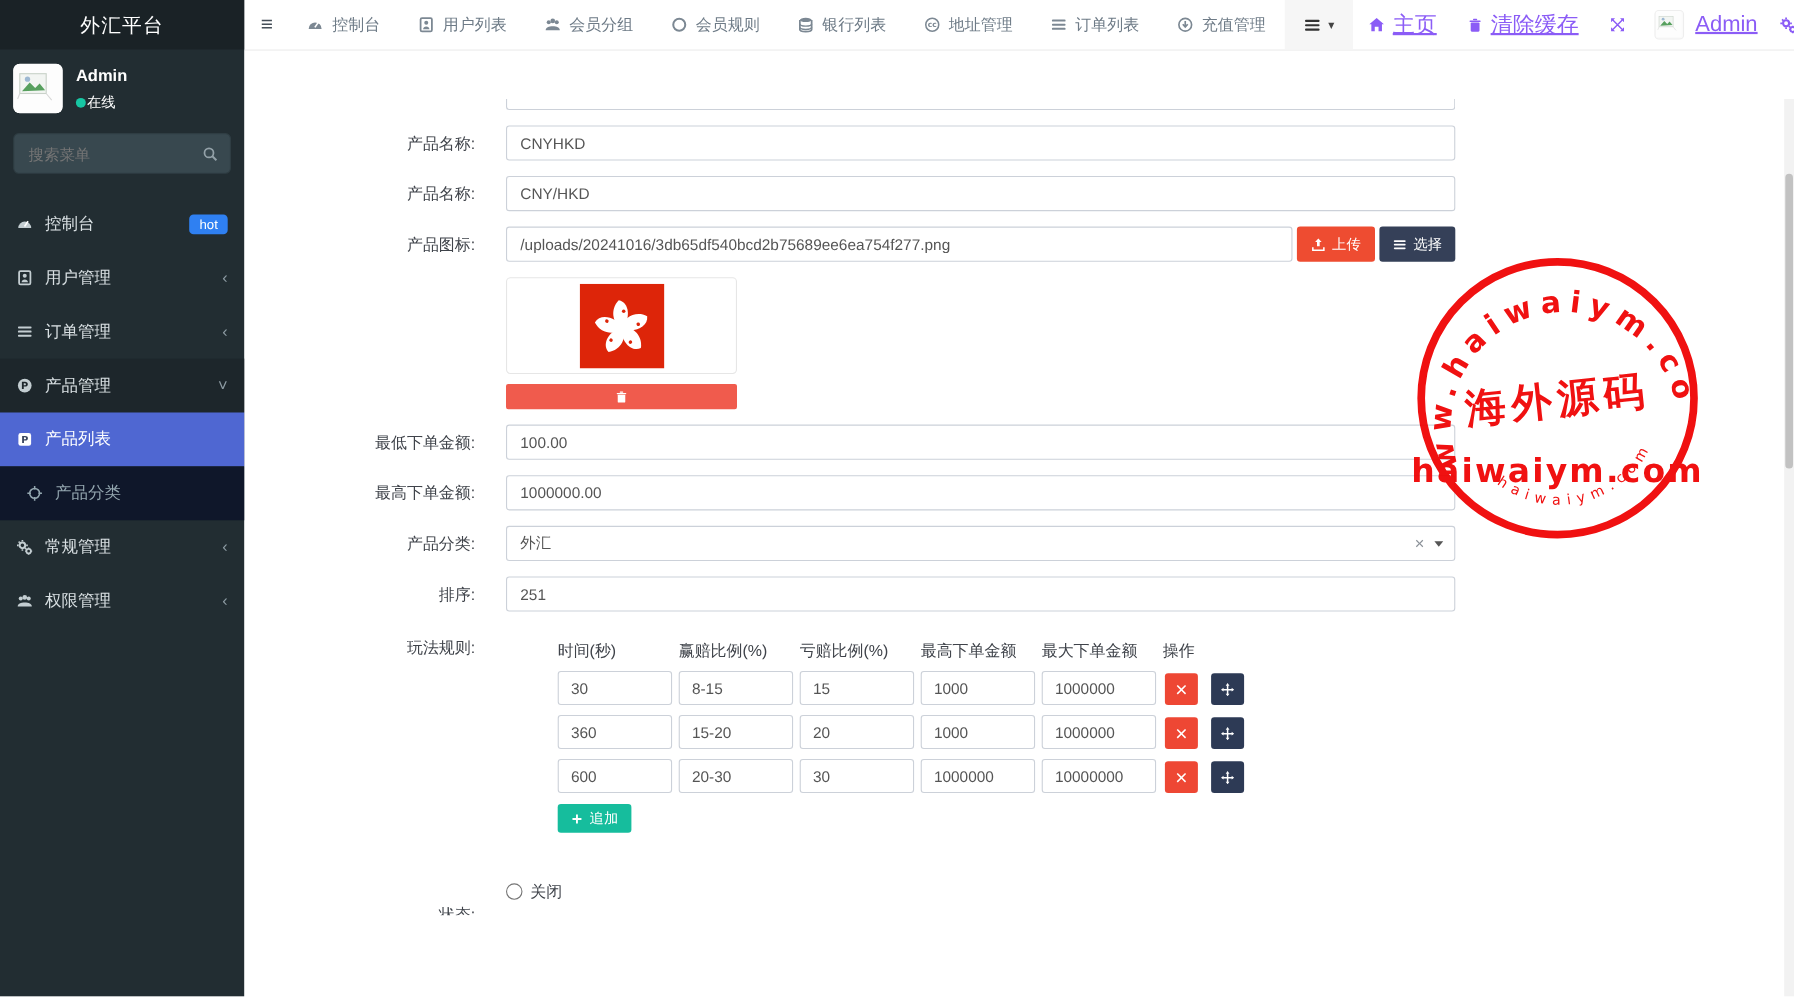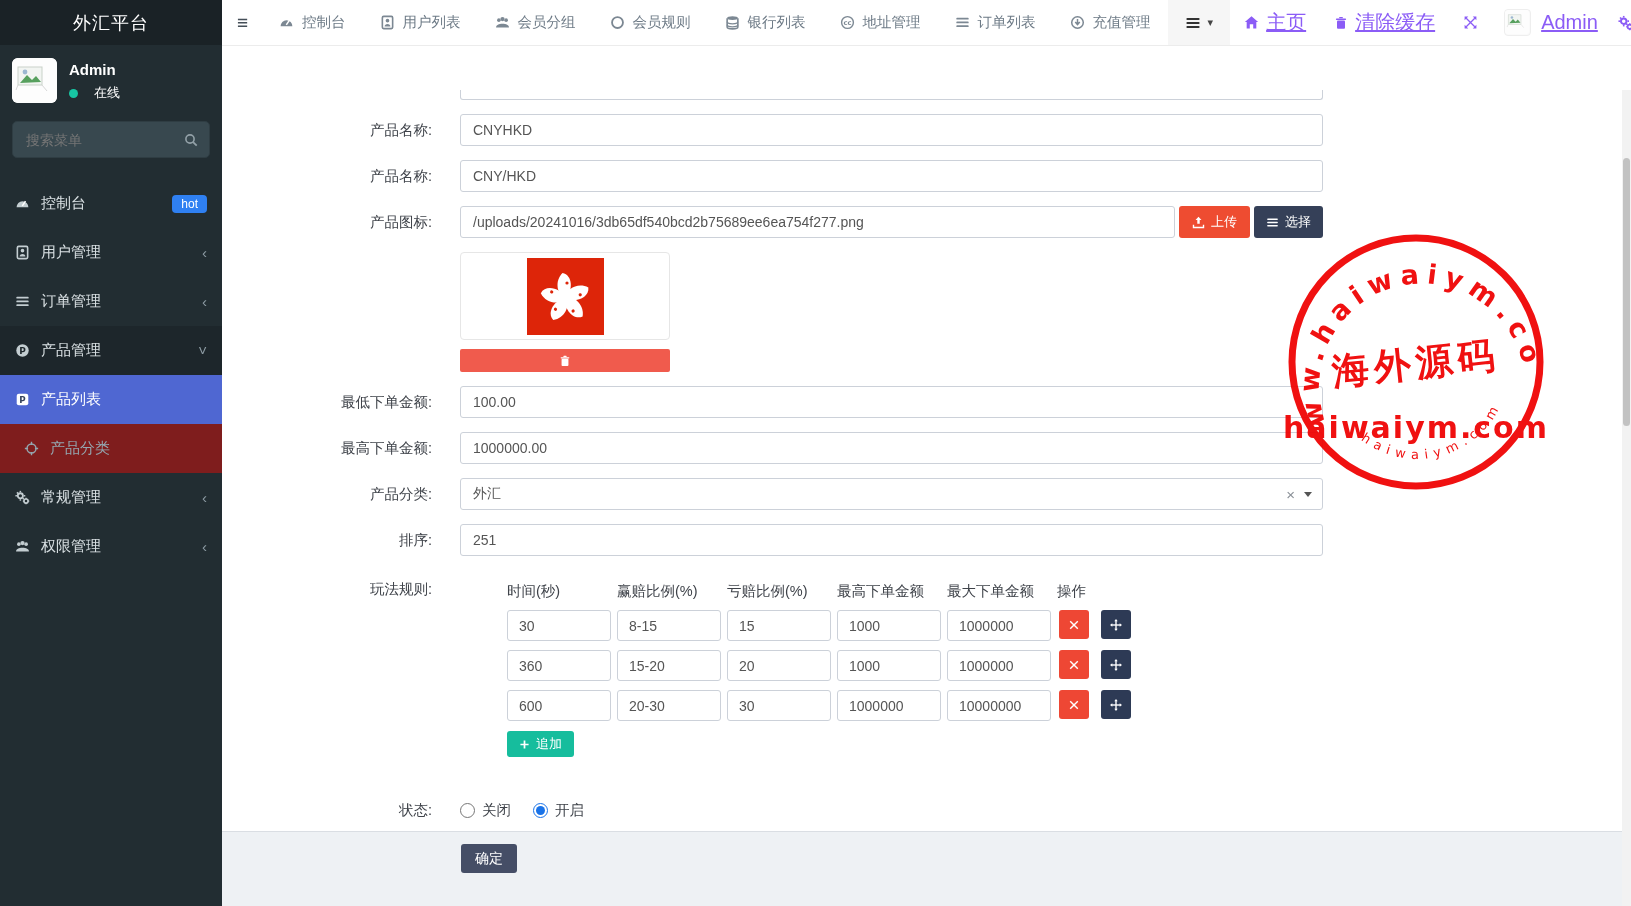--- a/index.html
+++ b/index.html
@@ -7,33 +7,33 @@
   .app{position:relative;width:1631px;height:702px;}
 
   
   .sidebar{position:absolute;left:0;top:0;width:222px;height:906px;background:#222d32;z-index:3;}
   .brand{height:45px;background:#1a2226;color:#fff;display:flex;align-items:center;justify-content:center;
     font-size:18px;letter-spacing:1px;}
   .user-panel{display:flex;gap:12px;padding:13px 12px 10px 12px;}
   .avatar{width:45px;height:45px;border-radius:6px;overflow:hidden;background:#fdfdfd;flex:0 0 45px;}
   .user-meta{padding-top:3px;}
   .user-name{color:#fff;font-weight:bold;font-size:15px;}
-  .user-status{color:#fff;font-size:13px;display:flex;align-items:center;gap:16px;margin-top:6px;}
+  .user-status{color:#fff;font-size:13px;display:flex;align-items:center;gap:1px;margin-top:6px;}
   .dot{width:9px;height:9px;border-radius:50%;background:#17c6a3;}
   .search-box{margin:8px 12px 0 12px;height:35px;background:#38484f;border:1px solid #2f3d43;border-radius:5px;
     display:flex;align-items:center;padding:0 11px;gap:8px;}
   .search-box input{flex:1;background:transparent;border:none;outline:none;color:#aab8be;font-size:14px;min-width:0;
     font-family:inherit;}
   .search-box .sicon{color:#93a1a8;}
   .menu{margin-top:21px;}
   .menu-item{height:49px;display:flex;align-items:center;gap:11px;padding:0 15px;color:#d9e0e3;font-size:15px;cursor:pointer;}
   .menu-item .micon{color:#c3cdd1;display:flex;}
   .menu-item .chev{margin-left:auto;color:#8d9ba3;font-size:15px;}
   .menu-item.group-open{background:#1d262b;}
-  .menu-item.sub{padding-left:24px;background:#7f1d1d;color:#94a7b0;}
+  .menu-item.sub{padding-left:24px;background:#0f172a;color:#94a7b0;}
   .menu-item.sub .micon{color:#94a7b0;}
   .menu-item.active{background:#4f67d2;color:#fff;}
   .menu-item.active .micon{color:#fff;}
   .badge-hot{margin-left:auto;background:#2f80f2;color:#fff;font-size:12px;font-weight:normal;
     padding:2px 9px;border-radius:4px;}
 
   
   .main{position:absolute;left:222px;top:0;right:0;height:906px;}
   .topnav{position:absolute;left:0;top:0;right:0;height:45px;background:#fff;border-bottom:1px solid #ececec;
     display:flex;align-items:center;z-index:2;}
@@ -72,28 +72,28 @@
   .btn-del{width:210px;height:23px;background:#f05b4d;border-radius:2px;margin-top:9px;}
   .select-box{position:relative;width:100%;height:32px;border:1px solid #ccd1d9;border-radius:3px;
     box-sizing:border-box;display:flex;align-items:center;padding:0 12px;font-size:14px;color:#555;cursor:pointer;}
   .select-icons{position:absolute;right:10px;top:0;height:100%;display:flex;align-items:center;gap:9px;}
   .sel-clear{color:#8a9097;font-size:15px;cursor:pointer;}
   .sel-caret{width:0;height:0;border-left:4px solid transparent;border-right:4px solid transparent;
     border-top:5px solid #555;}
   .rules-head{display:flex;gap:6px;font-size:14.5px;color:#3f434a;margin-top:2px;}
   .rules-head .rh{width:104px;flex:0 0 104px;}
   .rules-head .rh.ops{width:70px;flex:0 0 70px;}
-  .rules-row{display:flex;gap:6px;margin-top:9px;align-items:flex-start;}
+  .rules-row{display:flex;gap:6px;margin-top:9px;align-items:flex-end;}
   .rules-row input{width:104px;flex:0 0 104px;height:31px;border:1px solid #ccd1d9;border-radius:3px;
     padding:0 11px;font-size:14px;color:#555;box-sizing:border-box;outline:none;font-family:inherit;}
   .btn-x{width:30px;height:29px;background:#ee4734;margin-left:2px;}
   .btn-move{width:30px;height:29px;background:#2d3a55;margin-left:6px;}
   .btn-add{background:#16bd9d;height:26px;padding:12px 12px;margin-top:10px;font-size:13px;}
   .status-row{margin-top:44px;}
-  .radio-group{display:flex;align-items:flex-end;gap:22px;font-size:14.5px;color:#3f434a;}
+  .radio-group{display:flex;align-items:flex-end;gap:22px;font-size:14.5px;color:#3f434a;flex-direction:column;}
   .radio-group label{display:flex;align-items:center;gap:7px;cursor:pointer;}
   .radio-group input{width:15px;height:15px;accent-color:#1a73e8;margin:0;}
 
   
   .form-footer{position:absolute;left:0;right:0;bottom:0;height:74px;background:#eef1f4;border-top:1px solid #dadee3;}
   .btn-ok{background:#454e66;height:29px;padding:0 14px;font-size:14px;margin:12px 0 0 239px;}
 
   
   .scrollbar{position:absolute;right:0;top:90px;bottom:0;width:9px;background:#f2f2f2;z-index:4;}
   .scroll-thumb{position:absolute;left:1px;right:1px;top:68px;height:268px;background:#c2c2c2;border-radius:4px;}
@@ -651,23 +651,20 @@
             </label>
             <label>
               <input type="radio" name="status" checked="" style="">
               <span>开启</span>
             </label>
           </div>
         </div>
       </div>
     </div>
 
-    <div class="form-footer">
-      <button class="btn btn-ok">确定</button>
-    </div>
 
     <div class="scrollbar">
       <div class="scroll-thumb"></div>
     </div>
   </div>
 
   <div class="stamp">
     <svg width="266" height="272" viewBox="0 0 266 272">
       <defs>
         <path id="arcTop" d="M 33 186 A 103 103 0 1 1 233 186"></path>

